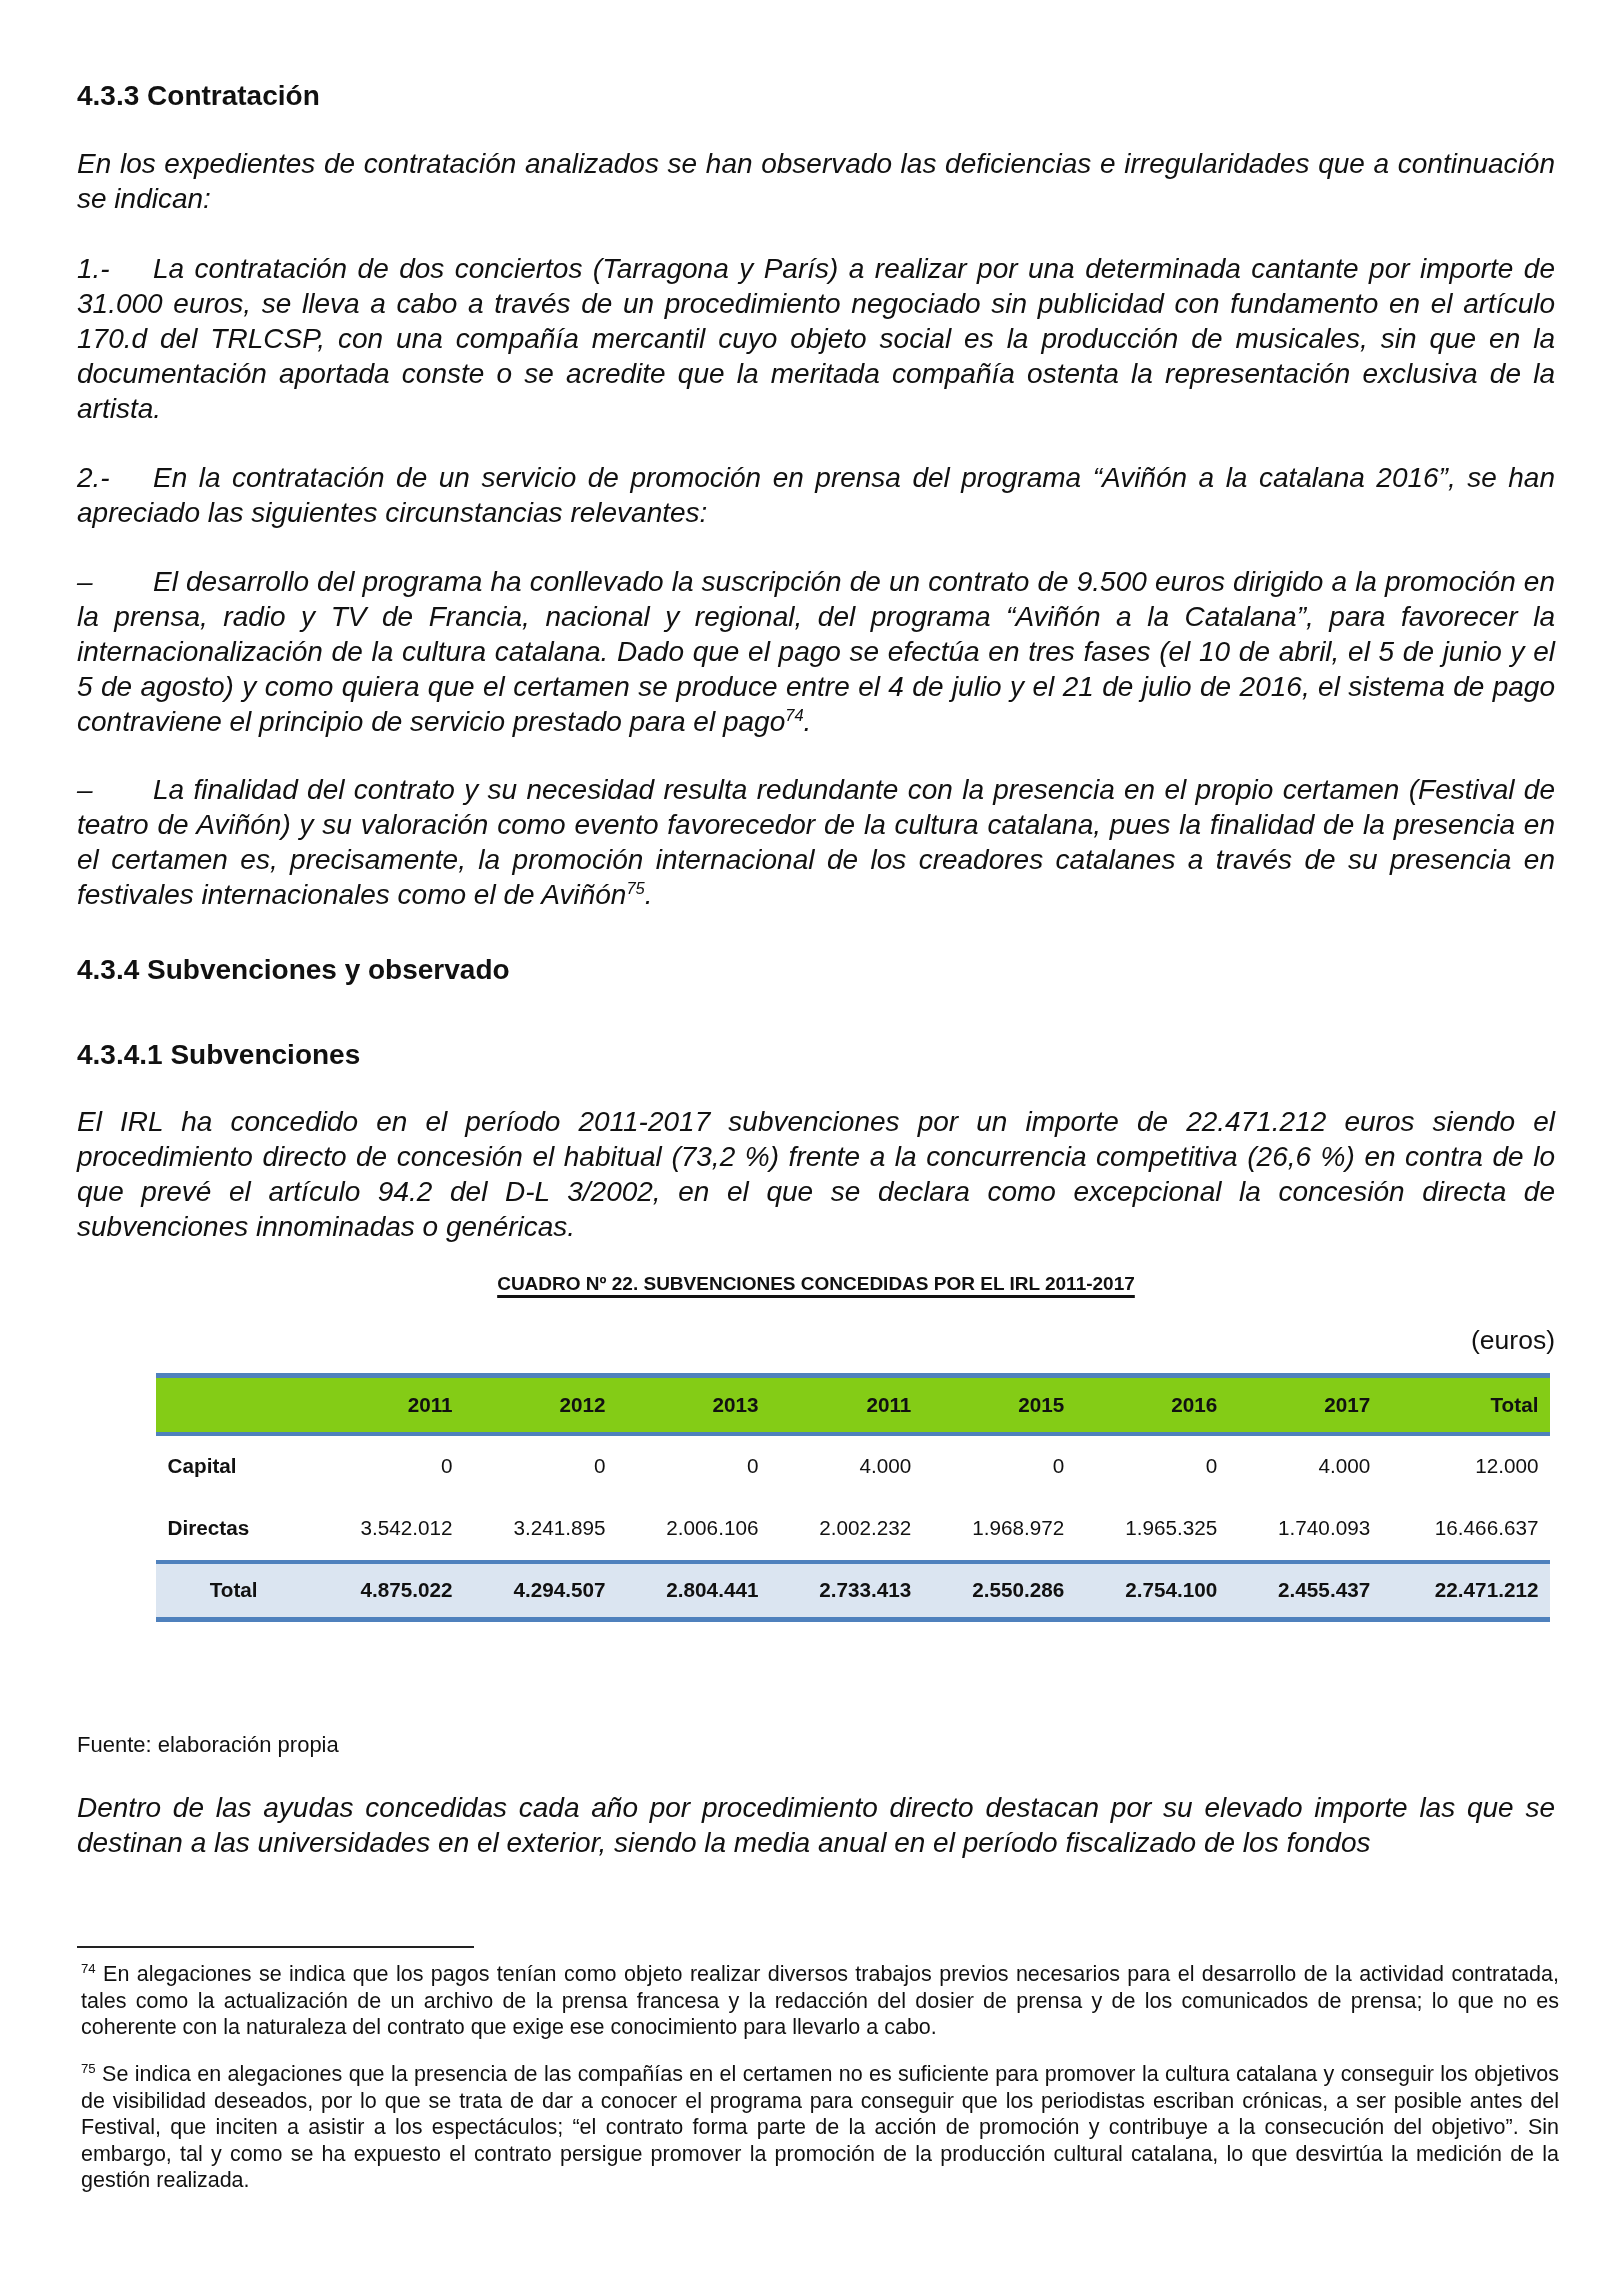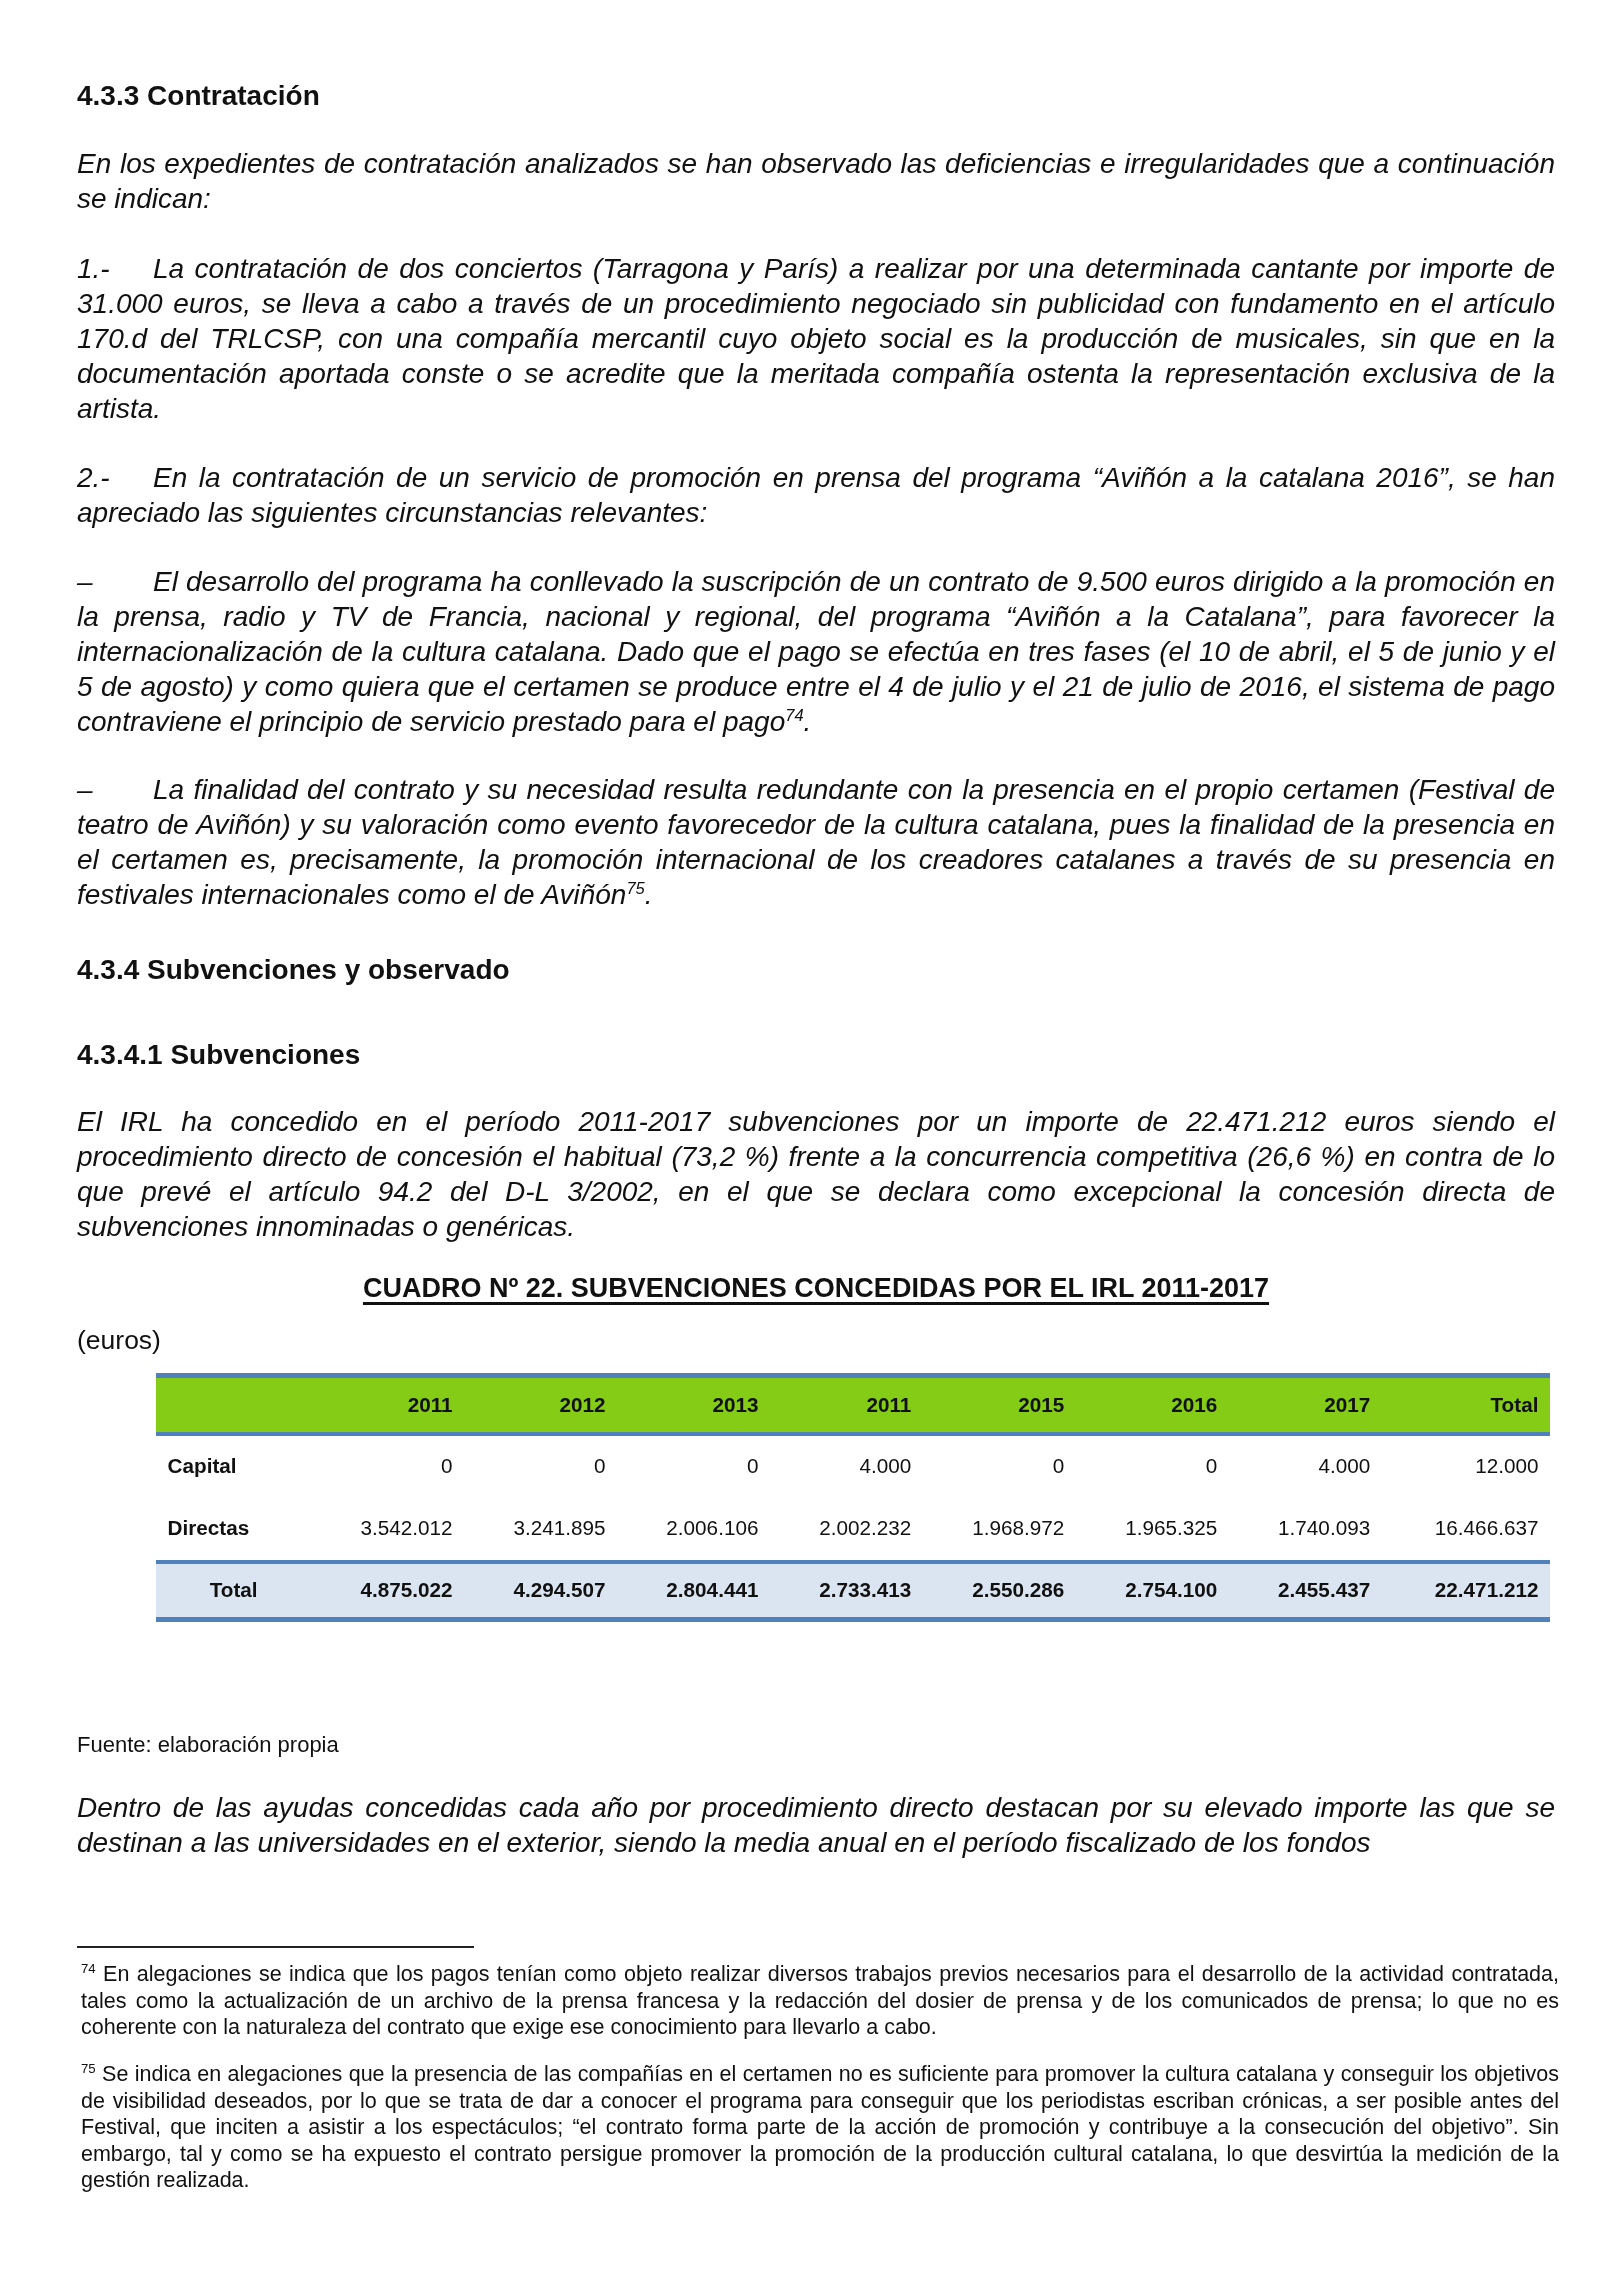--- a/index.html
+++ b/index.html
@@ -36,30 +36,30 @@
   .num { display: inline-block; width: 76px; }
   .dash { display: inline-block; width: 76px; }
   sup { font-size: 16.5px; line-height: 0; vertical-align: super; }
 
   .table-title {
     position: absolute;
     left: 0; width: 1478px;
     top: 1273px;
     text-align: center;
     font-weight: bold;
-    font-size: 27px;
+    font-size: 19px;
     text-decoration: underline;
     text-decoration-thickness: 2.5px;
     text-underline-offset: 5px;
   }
   .table-unit {
     position: absolute;
     left: 0; width: 1478px;
     top: 1325px;
-    text-align: left;
+    text-align: right;
     font-size: 26.5px;
   }
   table.data {
     position: absolute;
     left: 79px;
     top: 1373px;
     width: 1394px;
     border-collapse: collapse;
     font-size: 20.7px;
   }

